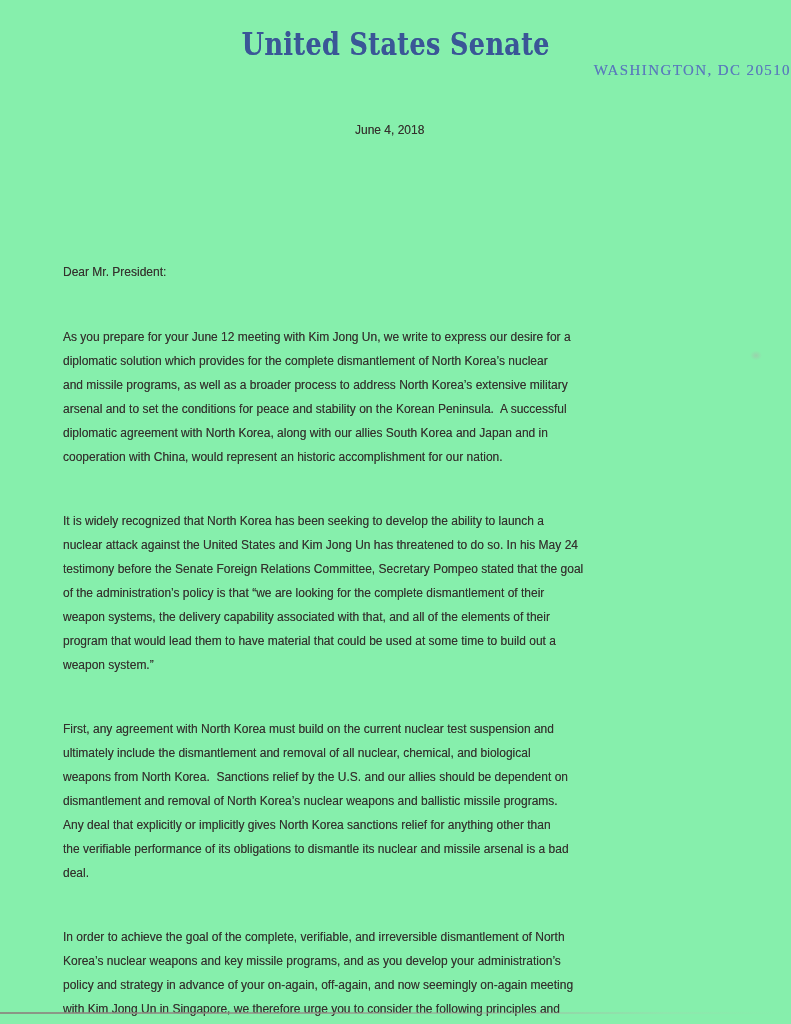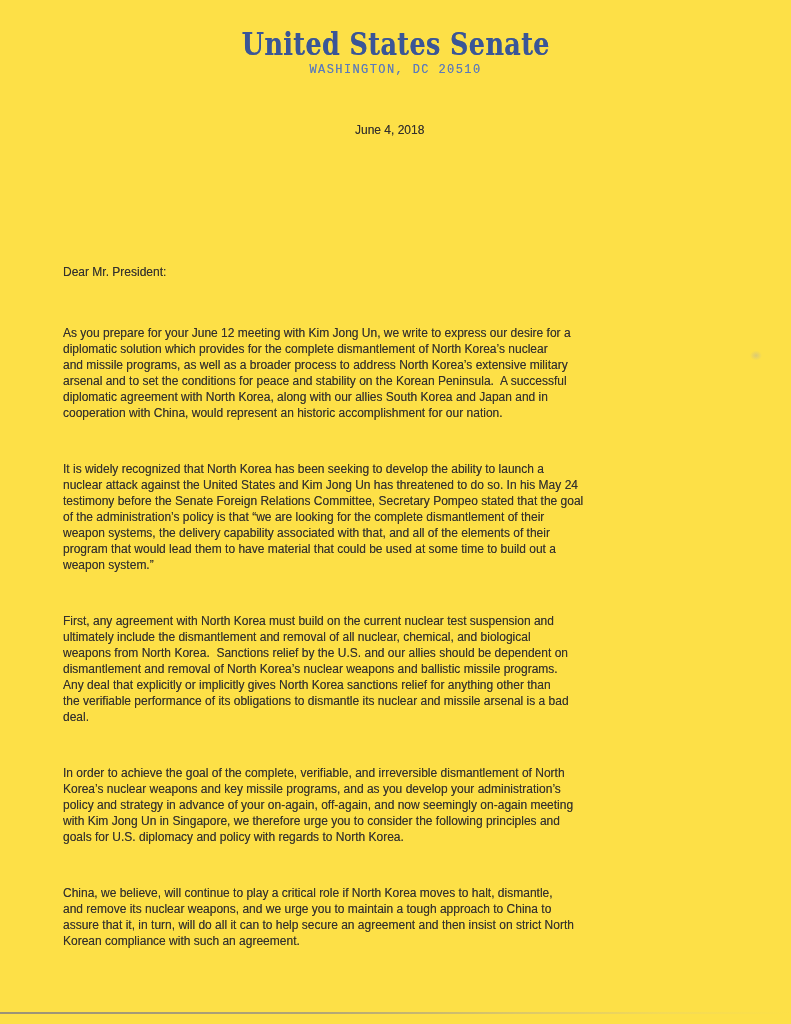--- a/index.html
+++ b/index.html
@@ -10,21 +10,21 @@
   body {
     width: 791px;
     height: 1024px;
     position: relative;
     overflow: hidden;
     font-family: "Liberation Serif", serif;
   }
   .page {
     position: absolute;
     inset: 0;
-    background: #fde047;
+    background: #86efac;
     padding-left: 44px;
   }
   
   .letterhead {
     position: absolute;
     top: 27px;
     left: 0;
     width: 791px;
     text-align: center;
   }
@@ -36,26 +36,27 @@
     line-height: 34px;
     color: #3a5697;
     transform: scaleX(0.82);
     transform-origin: center center;
     letter-spacing: 0.5px;
     text-shadow: 0 0 0.6px rgba(58,86,151,0.7);
     white-space: nowrap;
   }
   .lh-sub {
     margin-top: 2px;
-    font-family: Liberation Mono, monospace;
-    font-size: 12px;
+    font-family: Liberation Serif, serif;
+    font-size: 15px;
     line-height: 14px;
     letter-spacing: 1.4px;
     color: #5a7abc;
     text-shadow: 0 0 0.5px rgba(90,122,188,0.65);
+    text-align: right;
   }
   
   .typed {
     font-family: Liberation Sans, sans-serif;
     font-size: 12px;
     color: #34312d;
     text-shadow: 0 0 0.55px rgba(52,49,45,0.55);
     white-space: pre-wrap;
   }
   .date {
@@ -78,21 +79,21 @@
     text-align: right;
   }
   .letter-body {
     position: absolute;
     left: 63px;
     top: 297px;
     width: 706px;
   }
   .letter-body p {
     margin: 0 0 12px 0;
-    line-height: 16px;
+    line-height: 24px;
   }
   
   .scan-line {
     position: absolute;
     left: 0;
     top: 1012px;
     width: 791px;
     height: 2px;
     background: linear-gradient(to right,
       rgba(138,133,126,0.85) 0%,

